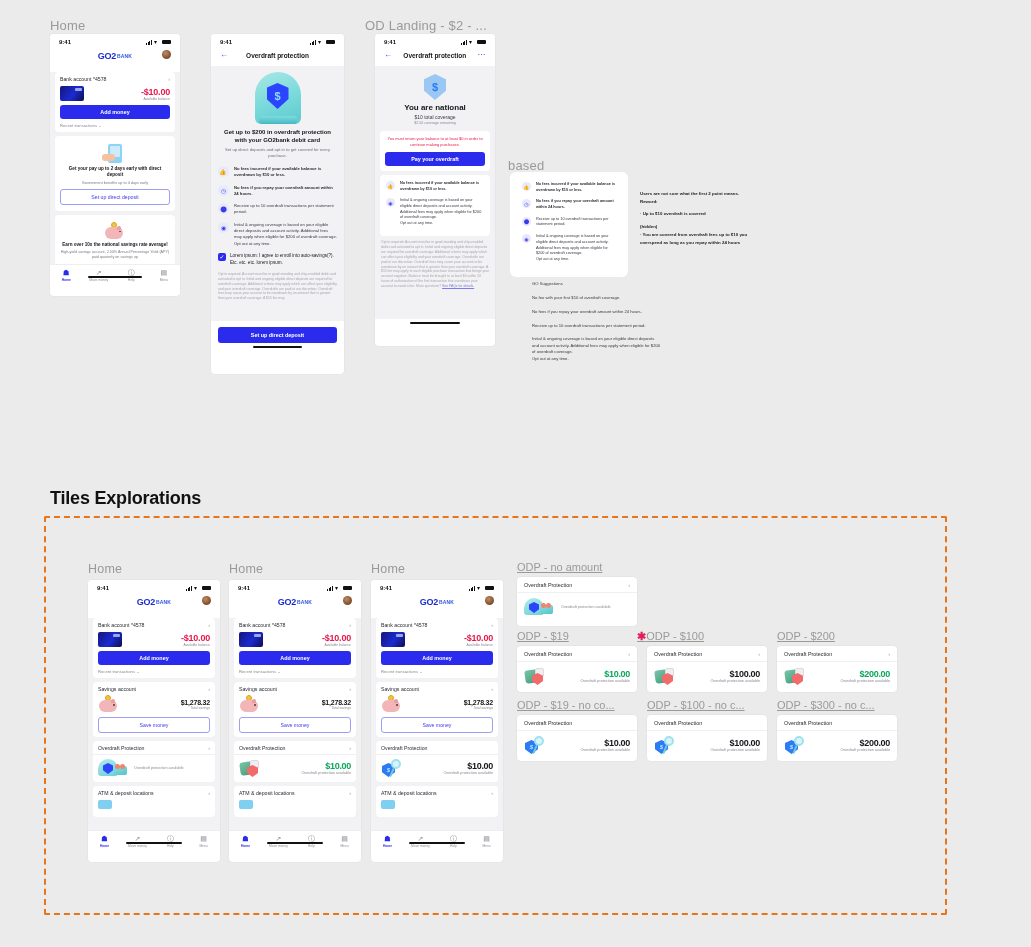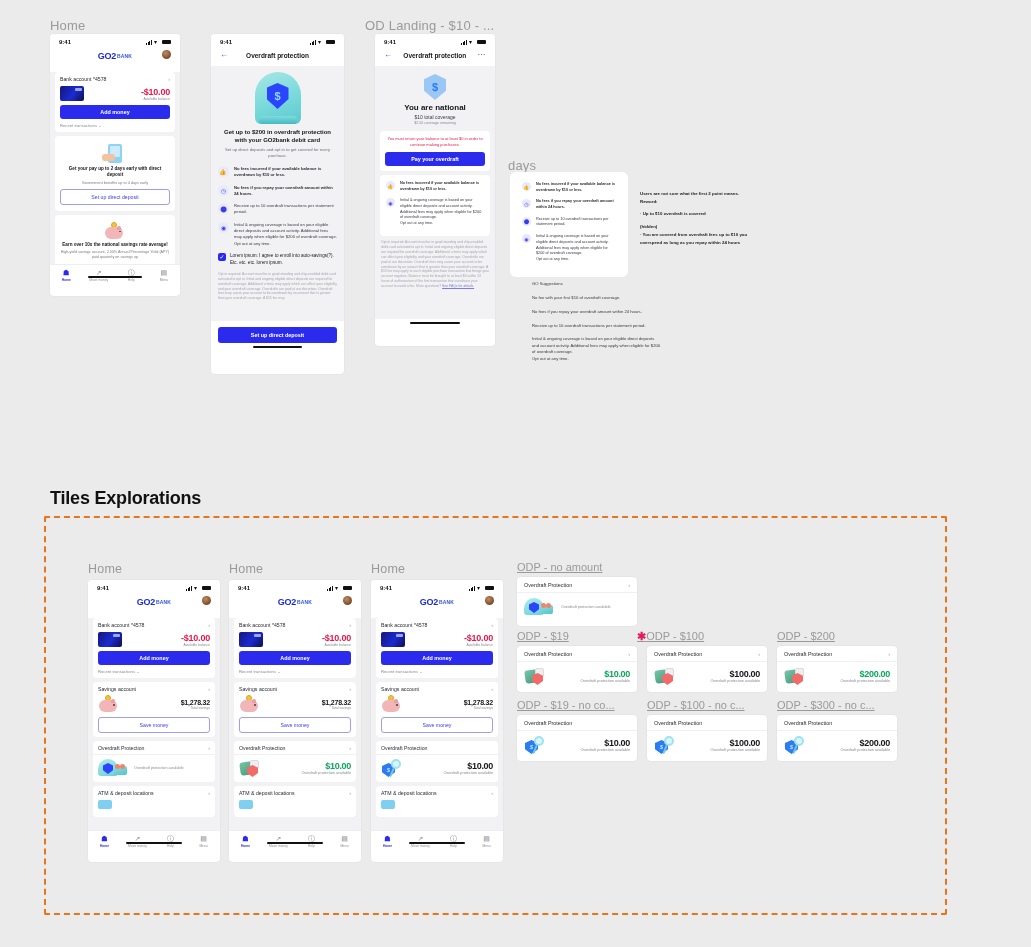--- a/index.html
+++ b/index.html
@@ -143,22 +143,22 @@
   .listcard{ background:#fff; border-radius:6px; padding:10px 12px 12px;}
   .anno { font-size:4.4px; line-height:1.75; color:#1C1C20; font-weight:700;}
   .suggest { font-size:4.2px; line-height:1.9; color:#3A3A40;}
 </style>
 </head>
 <body>
 
 <div class="canvas">
 
   <div class="frame-label" style="position:absolute;left:50px;top:18px;">Home</div>
-  <div class="frame-label" style="position:absolute;left:365px;top:18px;">OD Landing - $10 - ...</div>
-  <div class="frame-label" style="position:absolute;left:508px;top:158px;">days</div>
+  <div class="frame-label" style="position:absolute;left:365px;top:18px;">OD Landing - $2 - ...</div>
+  <div class="frame-label" style="position:absolute;left:508px;top:158px;">based</div>
 
   <div class="phone" style="position:absolute;left:50px;top:34px;width:130px;height:262px;">
     <div class="statusbar">
       <span class="time">9:41</span>
       <span class="icons">
         <span class="sig">
             <i></i>
             <i></i>
             <i></i>
             <i></i>

